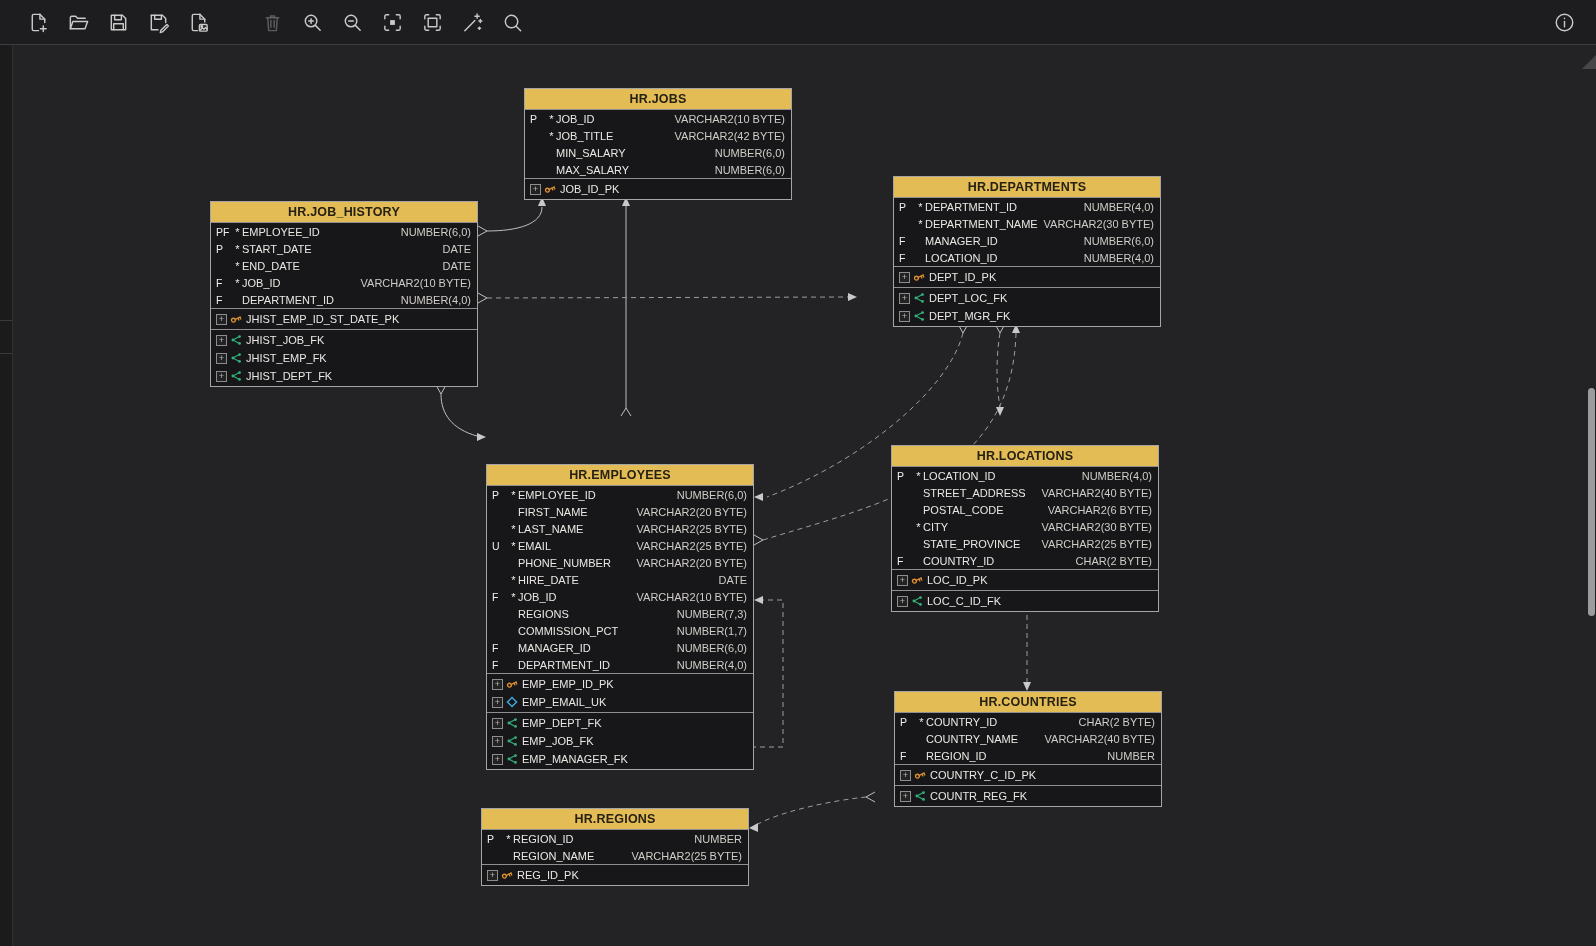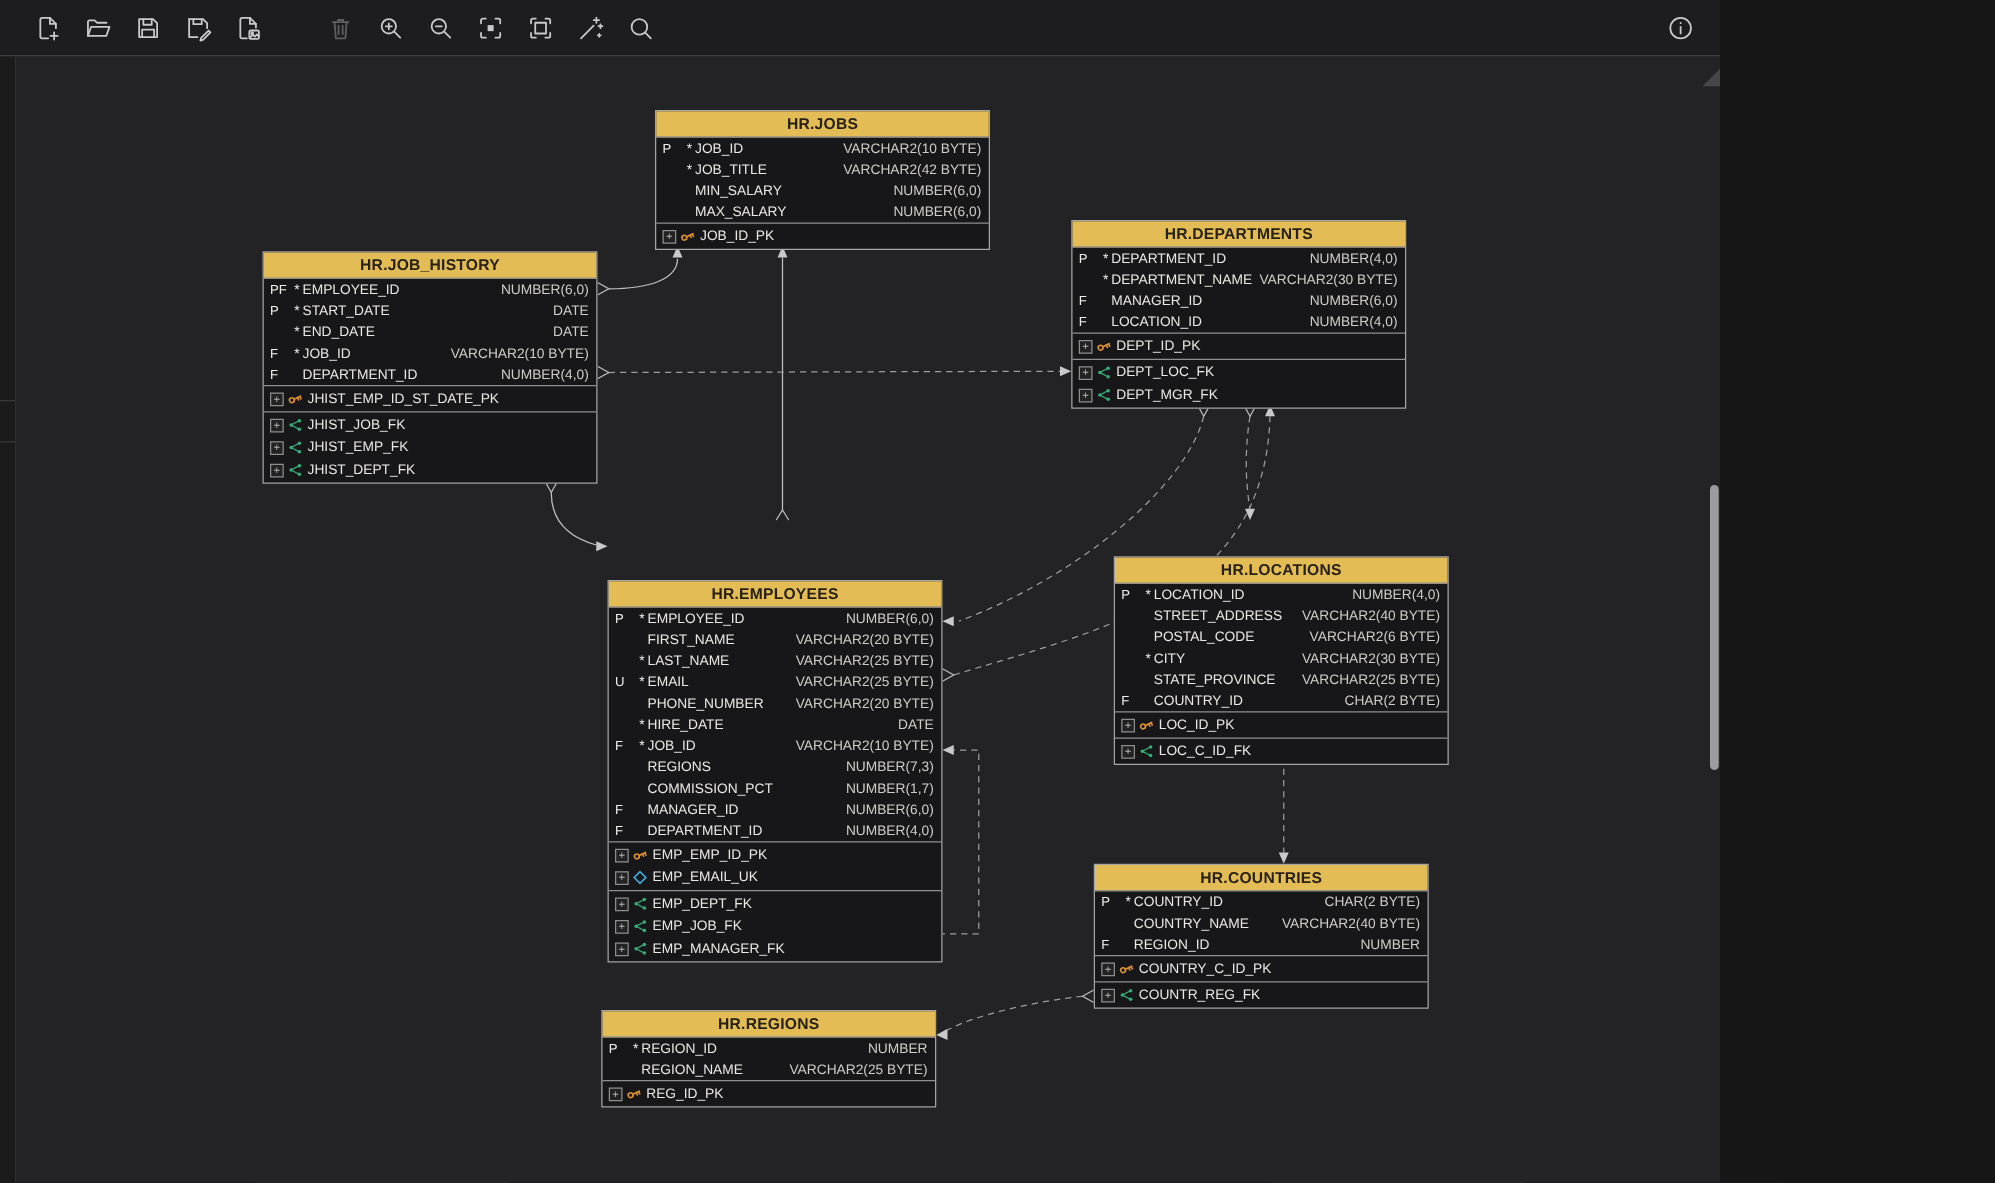--- a/index.html
+++ b/index.html
@@ -1,16 +1,16 @@
 <!DOCTYPE html>
 <html><head>
 <meta charset="utf-8">
 <style>
   html,body{margin:0;padding:0;background:#161617;}
-  #stage{position:relative;width:1376px;height:946px;background:#232325;overflow:hidden;
+  #stage{position:relative;width:1596px;height:946px;background:#232325;overflow:hidden;
          font-family:"Liberation Sans","DejaVu Sans",sans-serif;}
   
   #toolbar{position:absolute;left:0;top:0;width:100%;height:45px;background:#1d1d1f;
            border-bottom:1px solid #3e3e40;display:flex;align-items:center;box-sizing:border-box;
            padding-left:24px;z-index:5;}
   .tbtn{width:28px;height:28px;display:flex;align-items:center;justify-content:center;
         margin-right:12px;border-radius:3px;cursor:pointer;flex:0 0 auto;}
   .tbtn svg{stroke:#c9c9c9;fill:none;stroke-width:1.5;stroke-linecap:round;stroke-linejoin:round;}
   .tbtn.disabled svg{stroke:#5e5e5e;}
   .tb-gap{width:34px;flex:0 0 auto;}
@@ -321,21 +321,21 @@
                 <path d="M9.3 2.6 2.9 6l6.4 3.4" fill="none"></path>
                 <circle cx="9.5" cy="2.6" r="1.4" stroke="none"></circle>
                 <circle cx="2.9" cy="6" r="1.4" stroke="none"></circle>
                 <circle cx="9.5" cy="9.4" r="1.4" stroke="none"></circle>
               </g>
             </svg>
             <span class="key-name">JHIST_DEPT_FK</span>
           </div>
         </div>
       </div>
-      <div class="entity" style="left: 857px; top: 176px; width: 268px;">
+      <div class="entity" style="left: 893px; top: 176px; width: 268px;">
         <div class="ent-header">HR.DEPARTMENTS</div>
         <div class="ent-cols">
           <div class="col-row">
             <span class="col-flag">P</span>
             <span class="col-star">*</span>
             <span class="col-name">DEPARTMENT_ID</span>
             <span class="col-type">NUMBER(4,0)</span>
           </div>
           <div class="col-row">
             <span class="col-flag"></span>
@@ -586,21 +586,21 @@
                 <path d="M9.3 2.6 2.9 6l6.4 3.4" fill="none"></path>
                 <circle cx="9.5" cy="2.6" r="1.4" stroke="none"></circle>
                 <circle cx="2.9" cy="6" r="1.4" stroke="none"></circle>
                 <circle cx="9.5" cy="9.4" r="1.4" stroke="none"></circle>
               </g>
             </svg>
             <span class="key-name">LOC_C_ID_FK</span>
           </div>
         </div>
       </div>
-      <div class="entity" style="left: 875px; top: 691px; width: 268px;">
+      <div class="entity" style="left: 894px; top: 691px; width: 268px;">
         <div class="ent-header">HR.COUNTRIES</div>
         <div class="ent-cols">
           <div class="col-row">
             <span class="col-flag">P</span>
             <span class="col-star">*</span>
             <span class="col-name">COUNTRY_ID</span>
             <span class="col-type">CHAR(2 BYTE)</span>
           </div>
           <div class="col-row">
             <span class="col-flag"></span>

